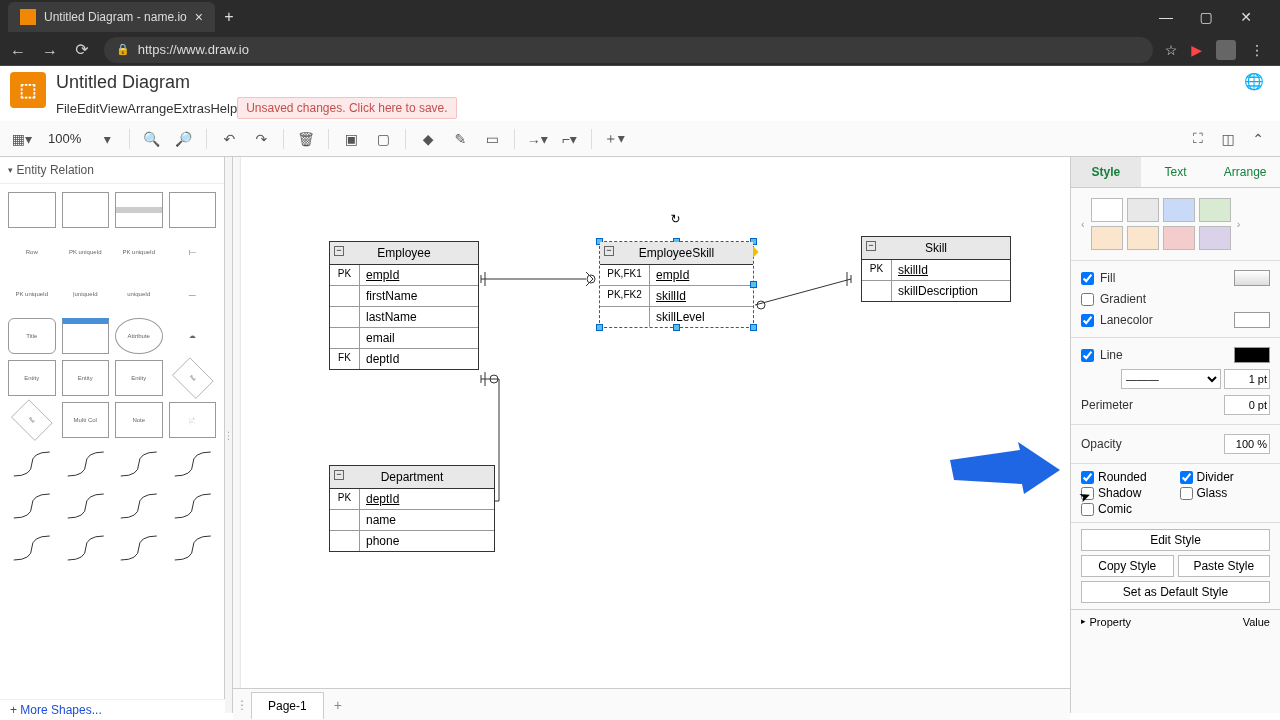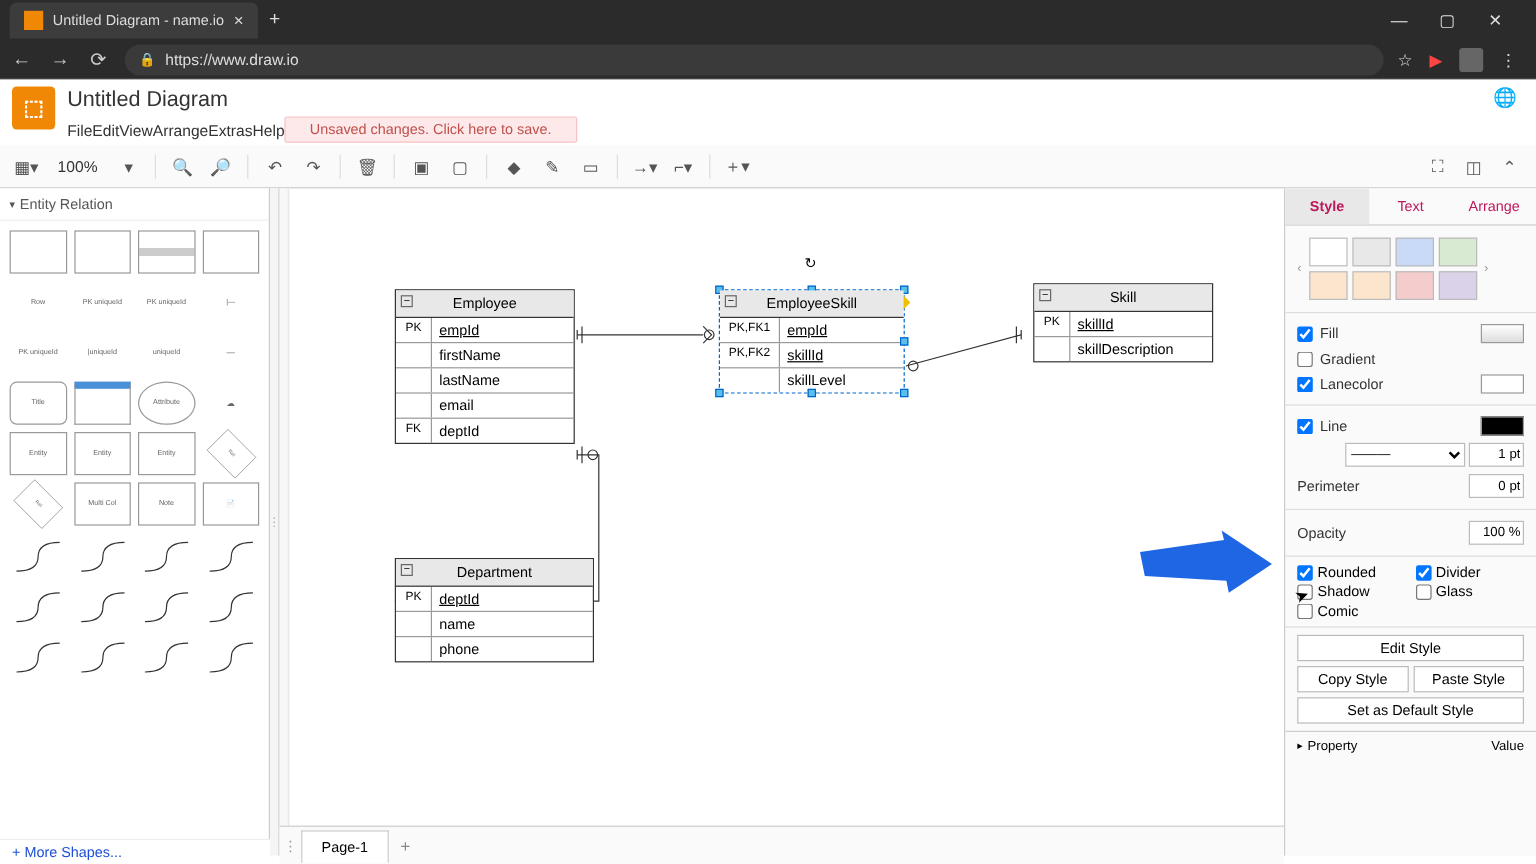--- a/index.html
+++ b/index.html
@@ -22,21 +22,21 @@
 .addr-right span { font-size: 14px; cursor: pointer; }
 .avatar { width: 20px; height: 20px; background: #666; border-radius: 3px; }
 
 
 .app-header { display: flex; align-items: flex-start; padding: 6px 10px 2px; gap: 10px; }
 .app-logo { width: 36px; height: 36px; background: #f08705; border-radius: 4px; display: flex; align-items: center; justify-content: center; color: #fff; font-weight: bold; font-size: 18px; }
 .app-title-area { flex: 1; }
 .doc-title { font-size: 18px; color: #333; }
 .menu-bar { display: flex; font-size: 13px; color: #333; margin-top: 4px; align-items: center; }
 .menu-bar span { cursor: pointer; }
-.unsaved { background: #fde9e9; border: 1px solid #f5c2c2; color: #c0504d; padding: 3px 20px; font-size: 12px; border-radius: 2px; cursor: pointer; }
+.unsaved { background: #fde9e9; border: 1px solid #f5c2c2; color: #c0504d; padding: 3px 8px; font-size: 12px; border-radius: 2px; cursor: pointer; }
 .globe { font-size: 16px; color: #888; cursor: pointer; margin-right: 6px; }
 
 
 .toolbar { display: flex; align-items: center; padding: 4px 8px; border-bottom: 1px solid #ccc; gap: 4px; background: #fafafa; height: 36px; }
 .tbtn { width: 28px; height: 28px; display: flex; align-items: center; justify-content: center; font-size: 14px; color: #555; cursor: pointer; }
 .zoom { font-size: 13px; color: #333; padding: 0 8px; }
 .tsep { width: 1px; height: 20px; background: #ddd; margin: 0 4px; }
 .tright { margin-left: auto; display: flex; gap: 2px; }
 
 
@@ -79,21 +79,21 @@
 .sel-rotate { position: absolute; width: 12px; height: 12px; top: -30px; left: 50%; margin-left: -6px; font-size: 12px; }
 .sel-diamond { position: absolute; width: 8px; height: 8px; background: #f0c000; transform: rotate(45deg); right: -4px; top: 6px; }
 
 
 .conn-line { stroke: #333; stroke-width: 1; fill: none; }
 .conn-end { stroke: #333; stroke-width: 1; fill: none; }
 
 
 .sidebar-right { width: 210px; border-left: 1px solid #ccc; background: #fafafa; font-size: 12px; overflow-y: auto; }
 .tabs { display: flex; border-bottom: 1px solid #ccc; }
-.tab-btn { flex: 1; text-align: center; padding: 8px 4px; cursor: pointer; font-size: 12px; color: #be185d; }
+.tab-btn { flex: 1; text-align: center; padding: 8px 4px; cursor: pointer; font-size: 12px; color: #15803d; }
 .tab-btn.active { background: #e8e8e8; font-weight: bold; }
 .color-palette { padding: 10px 8px; display: flex; align-items: center; gap: 4px; }
 .palette-arrow { color: #999; font-size: 11px; cursor: pointer; padding: 0 2px; }
 .color-grid { display: grid; grid-template-columns: repeat(4, 1fr); gap: 4px; }
 .color-swatch { width: 32px; height: 24px; border: 1px solid #bbb; cursor: pointer; }
 .prop-section { padding: 6px 10px; }
 .prop-row { display: flex; align-items: center; padding: 3px 0; font-size: 12px; }
 .prop-row input[type=checkbox] { margin-right: 6px; }
 .prop-row label { flex: 1; color: #333; }
 .color-box { width: 36px; height: 16px; border: 1px solid #999; background: #fff; cursor: pointer; }

